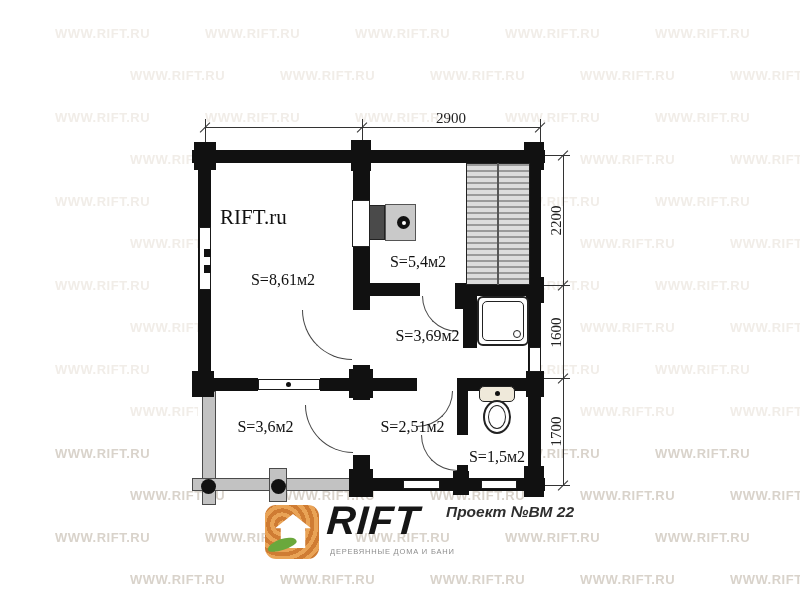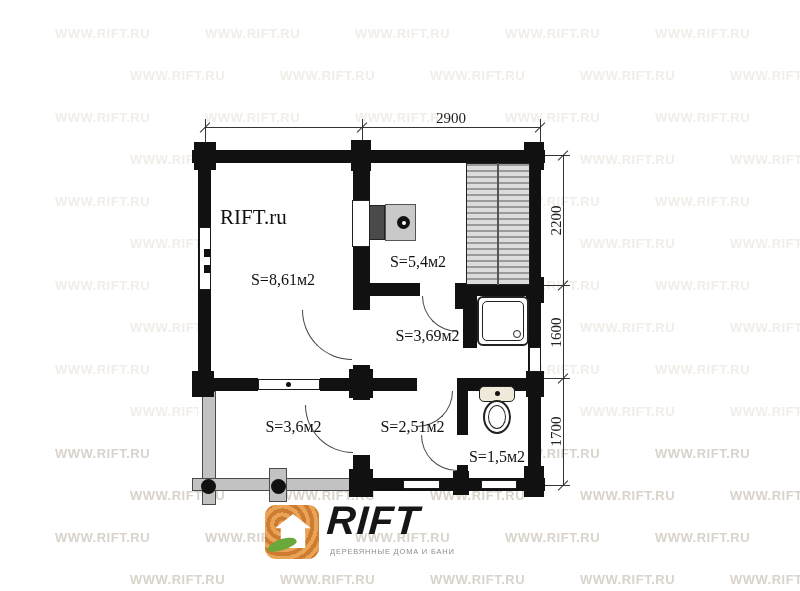--- a/index.html
+++ b/index.html
@@ -231,29 +231,30 @@
     <div class="abs tank" style="left:289px;top:273px;width:36px;height:16px"></div>
     <div class="abs dot" style="left:305px;top:278px;width:5px;height:5px"></div>
     <div class="abs bowl" style="left:293px;top:287px;width:28px;height:34px">
       <div class="bowl-in"></div>
     </div>
 
     <div class="abs brand-label" style="left:30px;top:92px">RIFT.ru</div>
     <div class="abs room-label" style="left:23px;top:158px;width:140px">S=8,61м2</div>
     <div class="abs room-label" style="left:183px;top:140px;width:90px">S=5,4м2</div>
     <div class="abs room-label" style="left:185px;top:214px;width:105px">S=3,69м2</div>
-    <div class="abs room-label" style="left:56px;top:305px;width:95px">S=3,6м2</div>
+    <div class="abs room-label" style="left:28px;top:305px;width:95px">S=3,6м2</div>
     <div class="abs room-label" style="left:175px;top:305px;width:95px">S=2,51м2</div>
     <div class="abs room-label" style="left:262px;top:335px;width:90px">S=1,5м2</div>
   </div>
 
   <div id="footer">
     <div class="logo-icon">
       <div class="logo-house"></div>
       <div class="logo-leaf"></div>
     </div>
     <div class="logo-word">RIFT</div>
     <div class="logo-tag">ДЕРЕВЯННЫЕ ДОМА И БАНИ</div>
     <div class="proj">
+      <div>Проект №ВМ 22</div>
     </div>
   </div>
 
 </div>
 
 </body></html>

